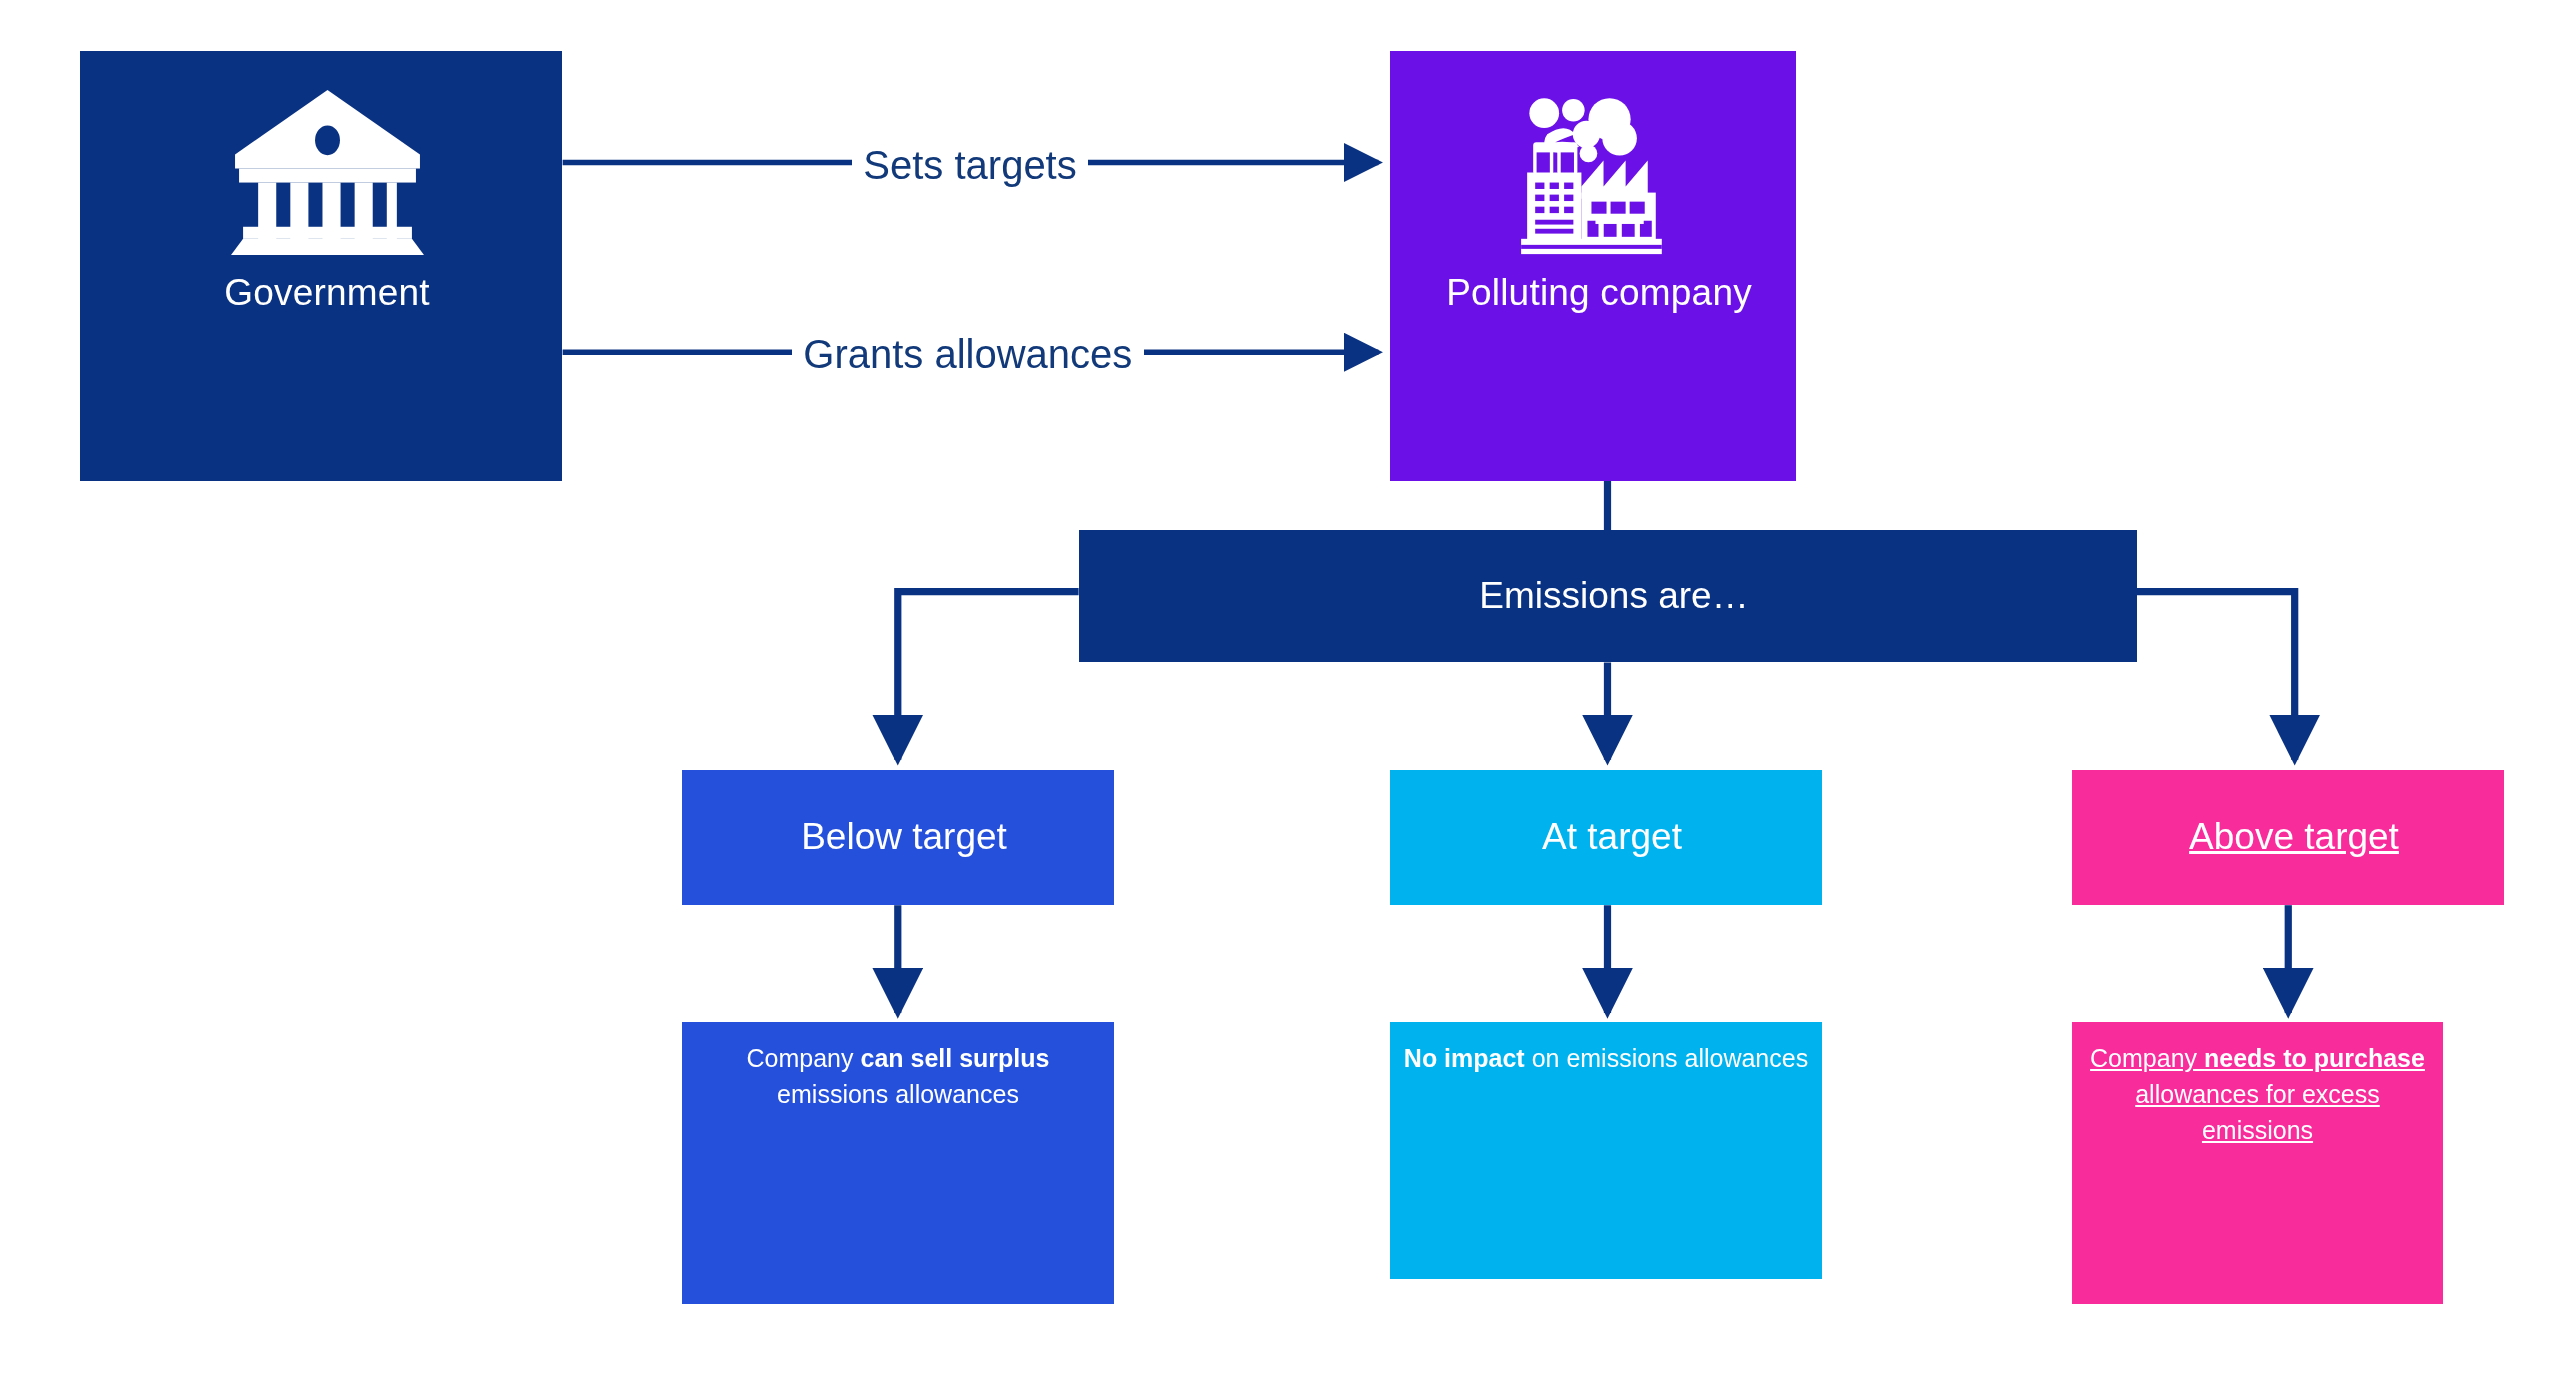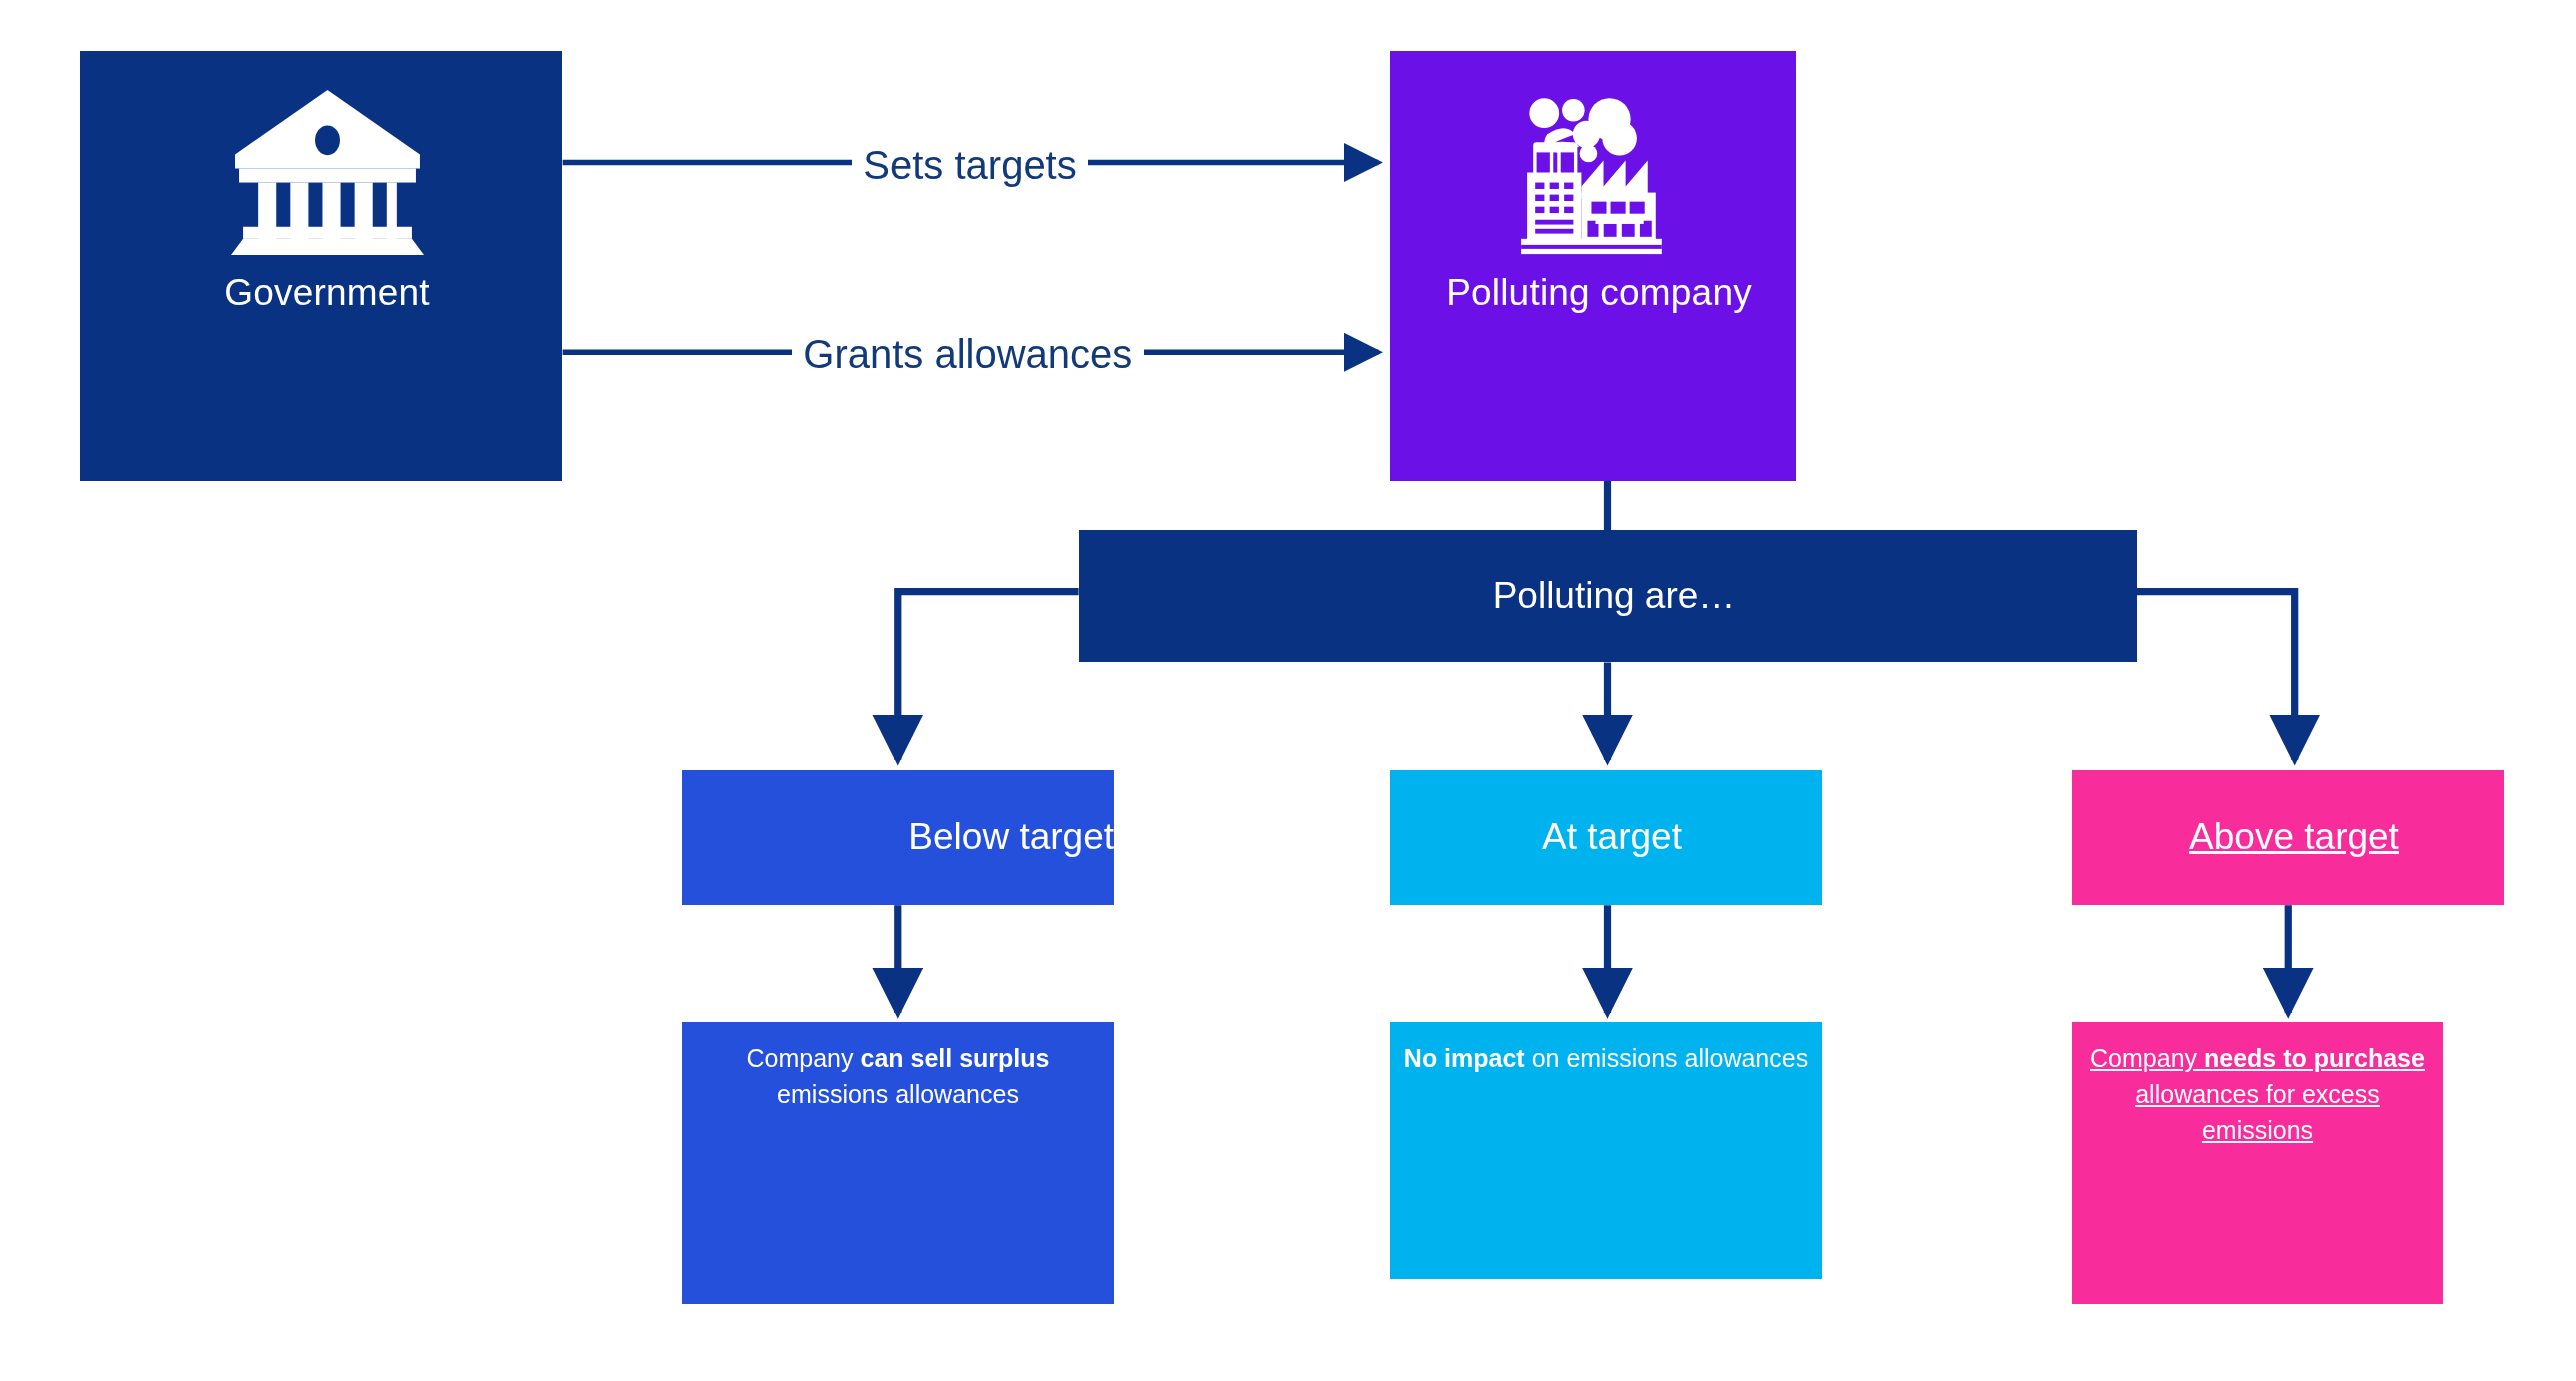--- a/index.html
+++ b/index.html
@@ -89,21 +89,21 @@
     justify-content: flex-start;
   }
   .outcome-box .outcome-text {
     font-size: 25px;
     line-height: 1.43;
     font-weight: 400;
   }
   .outcome-box .outcome-text b { font-weight: 700; }
 
   
-  #below-target-box   { left: 682px;  top: 770px;  width: 432px; align-items: flex-end; }
+  #below-target-box   { left: 682px;  top: 770px;  width: 432px; }
   #at-target-box      { left: 1390px; top: 770px;  width: 432px; }
   #above-target-box   { left: 2072px; top: 770px;  width: 432px; }
 
   #below-outcome-box  { left: 682px;  top: 1022px; width: 432px; height: 282px; }
   #at-outcome-box     { left: 1390px; top: 1022px; width: 432px; height: 257px; }
   #above-outcome-box  { left: 2072px; top: 1022px; width: 371px; height: 282px; }
 
   .c-blue     { background: #2450DC; }
   .c-cyan     { background: #00B3EF; }
   .c-pink     { background: #F92C9B; text-decoration: underline; }
@@ -241,21 +241,21 @@
       </svg>
     </span>
     <span class="entity-label">Polluting company</span>
   </div>
 
   <span class="edge-label" id="label-sets-targets">Sets targets</span>
 
   <span class="edge-label" id="label-grants-allow">Grants allowances</span>
 
   <div class="box" id="emissions-bar">
-    <span class="bar-label">Polluting are…</span>
+    <span class="bar-label">Emissions are…</span>
   </div>
 
   <div class="box category-box c-blue" id="below-target-box">
     <span class="cat-label">Below target</span>
   </div>
 
   <div class="box category-box c-cyan" id="at-target-box">
     <span class="cat-label">At target</span>
   </div>
 

